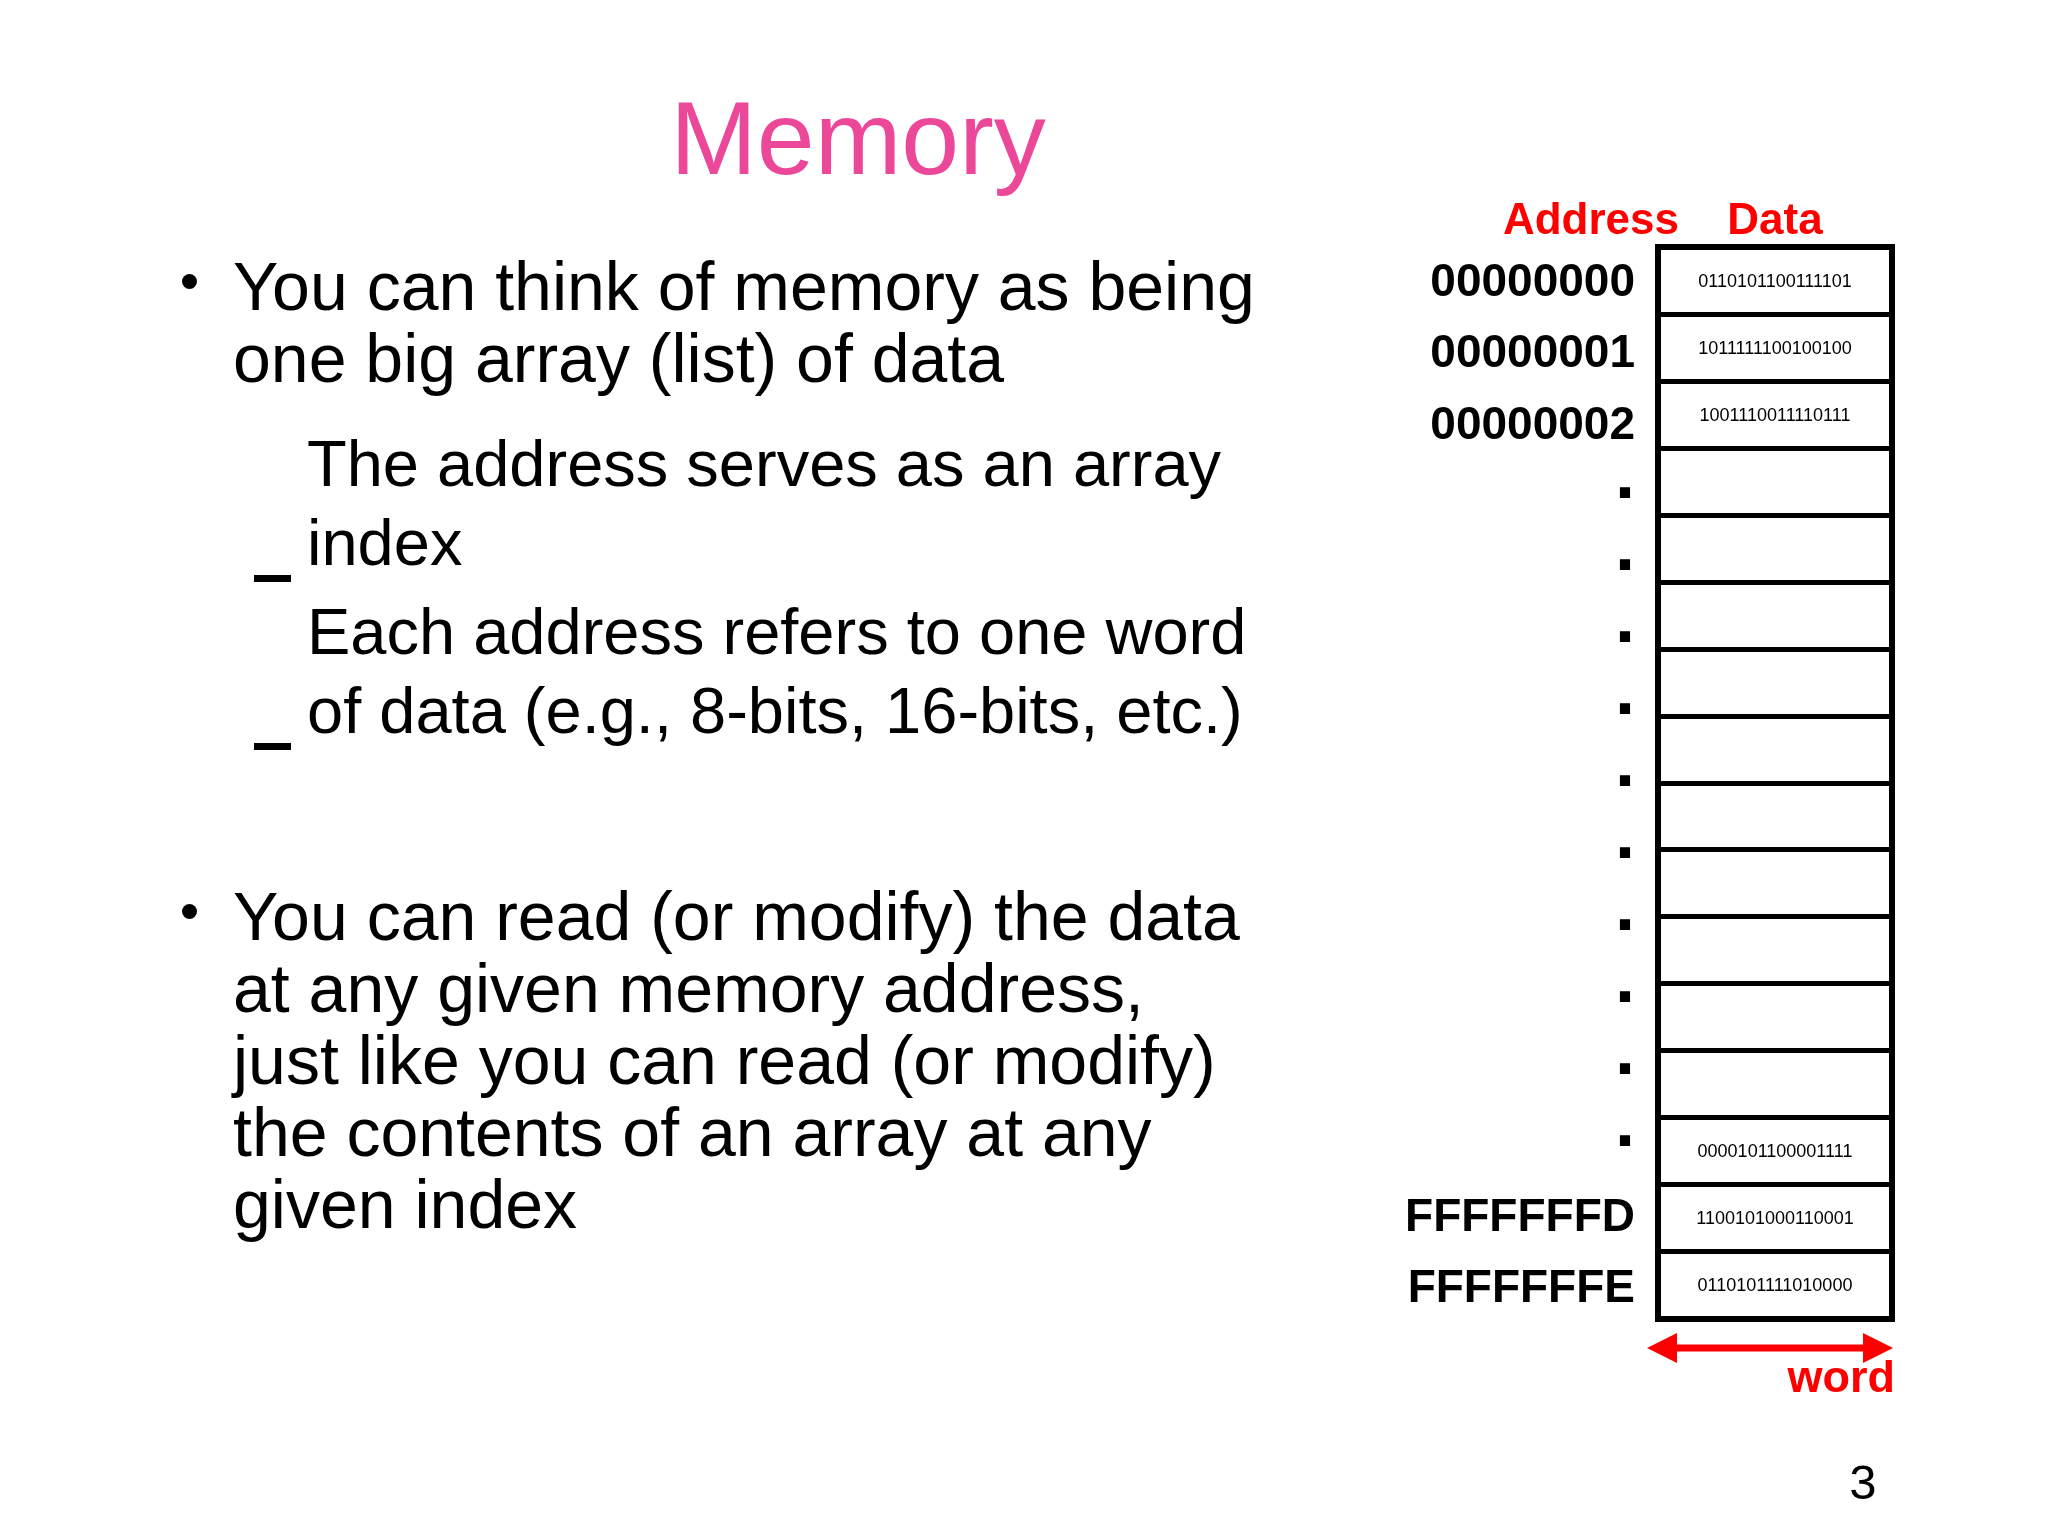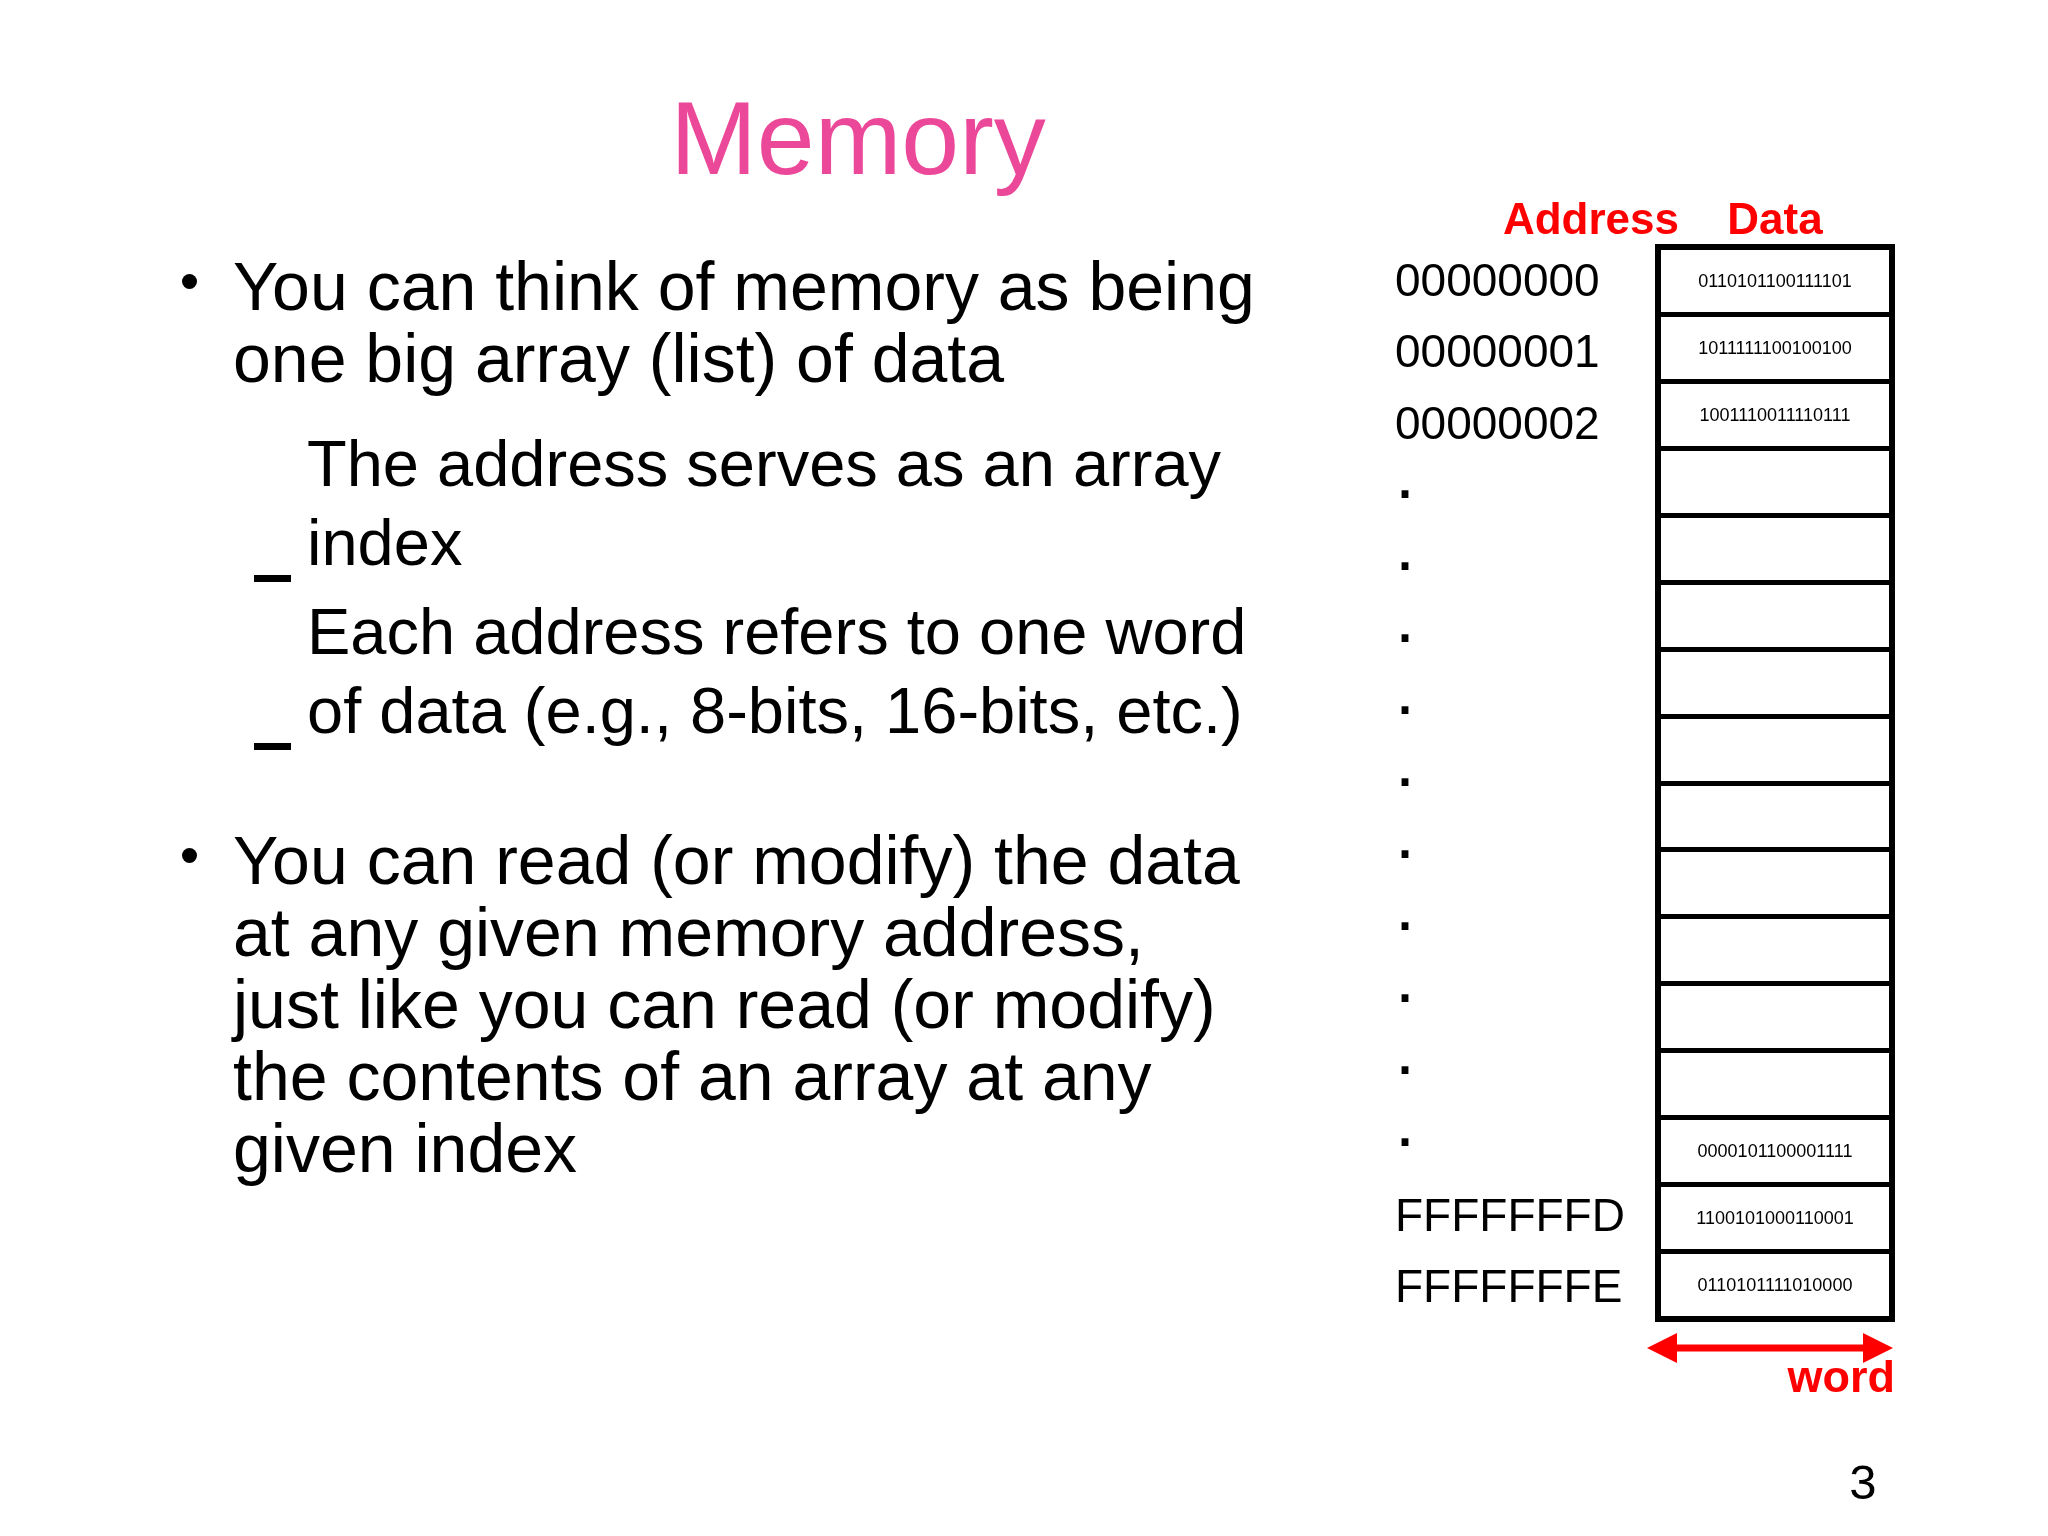--- a/index.html
+++ b/index.html
@@ -18,21 +18,21 @@
     font-size: 104px; line-height: 1;
     color: #ec4899;
   }
 
   
   .bullet {
     position: absolute; left: 170px;
     display: flex; align-items: flex-start;
   }
   .b1 { top: 250px; }
-  .b2 { top: 824px; }
+  .b2 { top: 880px; }
   .bdot {
     flex: 0 0 auto;
     width: 15px; height: 15px; border-radius: 50%;
     background: #000; margin-left: 12px; margin-top: 24px;
   }
   .btext {
     margin-left: 36px;
     font-size: 68px; line-height: 72px;
     white-space: pre;
   }
@@ -63,21 +63,21 @@
   .addr-header { left: 1471px; width: 240px; }
   .data-header { left: 1655px; width: 240px; }
 
   .addr-col {
     position: absolute; left: 1395px; top: 244px;
     width: 240px; height: 1078px;
     display: flex; flex-direction: column;
   }
   .addr-slot {
     flex: 1 1 0;
-    display: flex; align-items: center; justify-content: flex-start;
+    display: flex; align-items: center; justify-content: flex-end; font-weight: bold;
   }
   .addr-text { font-size: 46px; line-height: 1; }
   .addr-slot.dot .addr-text {
     font-size: 72px;
     transform: translateY(-0.30em);
   }
 
   .mem-table {
     position: absolute; left: 1655px; top: 244px;
     width: 240px; height: 1078px;

